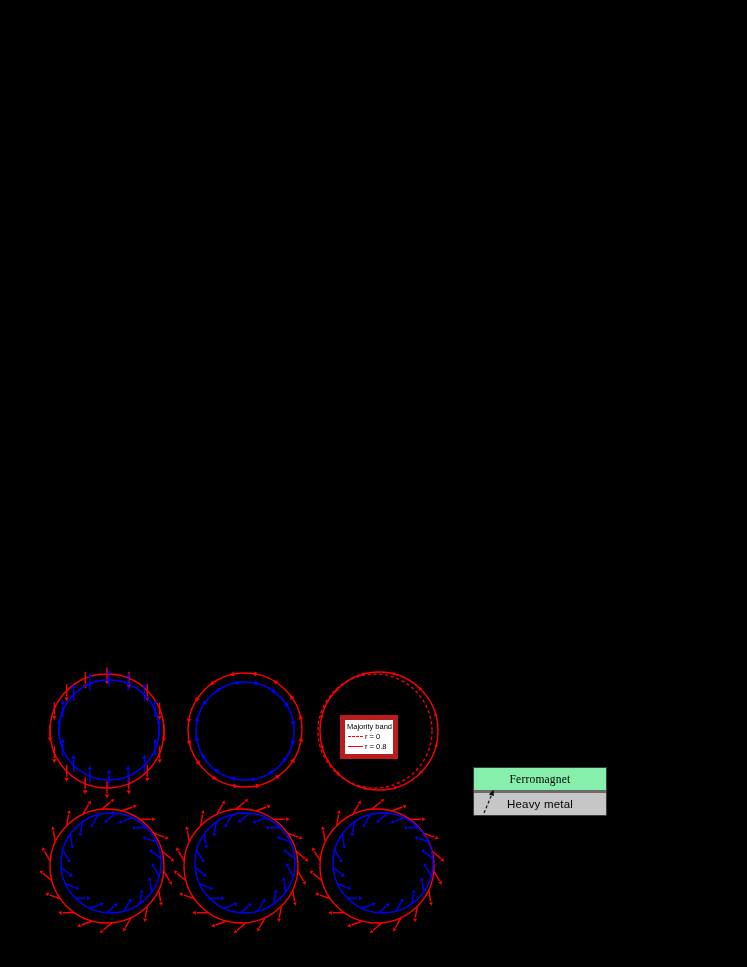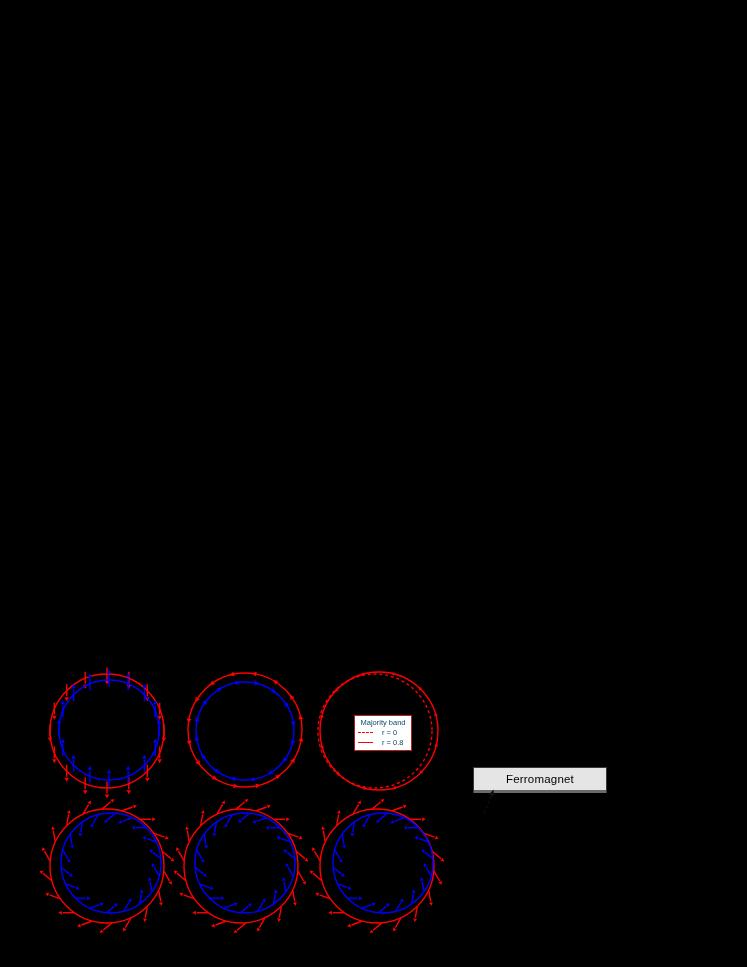--- a/index.html
+++ b/index.html
@@ -1,31 +1,31 @@
 <!DOCTYPE html>
 <html><head>
 <meta charset="utf-8">
 <style>
   html,body{margin:0;padding:0;background:#000;}
   #canvas{position:relative;width:747px;height:967px;background:#000;overflow:hidden;
           font-family:"Liberation Sans",sans-serif;}
   #fig{position:absolute;left:0;top:0;}
   
-  .legend{position:absolute;left:354px;top:715px;width:58px;background:#fff;
-          border:1px solid #b91c1c;box-sizing:border-box;padding:2px 2px 2px 2px;color:#0c4a6e;}
+  .legend{position:absolute;left:340px;top:715px;width:58px;background:#fff;
+          border:5px solid #b91c1c;box-sizing:border-box;padding:2px 2px 2px 2px;color:#000000;}
   .legend-title{font-size:7.5px;text-align:center;white-space:nowrap;line-height:1.3;}
-  .legend-row{display:flex;align-items:center;justify-content:flex-start;gap:9px;height:10px;}
+  .legend-row{display:flex;align-items:center;justify-content:flex-start;gap:2px;height:10px;}
   .legend-sample{width:15px;height:0;border-top:1.4px solid #ff0000;flex:0 0 auto;margin-left:1px;}
   .legend-sample.dashed{border-top-style:dashed;border-top-width:1px;}
   .legend-label{font-size:7.5px;white-space:nowrap;line-height:1;}
   
   .stack{position:absolute;left:473px;top:767px;width:134px;}
   .layer{box-sizing:border-box;height:23px;display:flex;align-items:center;justify-content:center;
          font-size:11.5px;color:#000;letter-spacing:0.2px;}
-  .layer.fm{background:#e5e5e5;border:1px solid #3a3a3a;border-bottom:none;}
+  .layer.fm{background:#86efac;border:1px solid #3a3a3a;border-bottom:none;font-family:Liberation Serif, serif;}
   .iface{height:3px;background:#6a6a6a;border-left:1px solid #3a3a3a;border-right:1px solid #3a3a3a;}
   .layer.hm{background:#c6c6c6;border:1px solid #3a3a3a;border-top:none;}
   .stack-arrow-svg{position:absolute;left:0;top:0;pointer-events:none;}
 </style>
 </head>
 <body>
 
 <div id="canvas">
 
   <svg id="fig" width="747" height="967" viewBox="0 0 747 967">
@@ -389,19 +389,22 @@
       <span class="legend-sample"></span>
       <span class="legend-label">r = 0.8</span>
     </div>
   </div>
 
   <div class="stack">
     <div class="layer fm">
       <span>Ferromagnet</span>
     </div>
     <div class="iface"></div>
+    <div class="layer hm">
+      <span>Heavy metal</span>
+    </div>
     <svg class="stack-arrow-svg" width="134" height="49" viewBox="0 0 134 49">
       <line x1="11" y1="46" x2="19" y2="27" stroke="#111" stroke-width="1.2" stroke-dasharray="3 2.2"></line>
       <polygon points="20.6,22.6 15.8,27.4 20.9,28.9" fill="#111"></polygon>
     </svg>
   </div>
 
 </div>
 
 </body></html>

